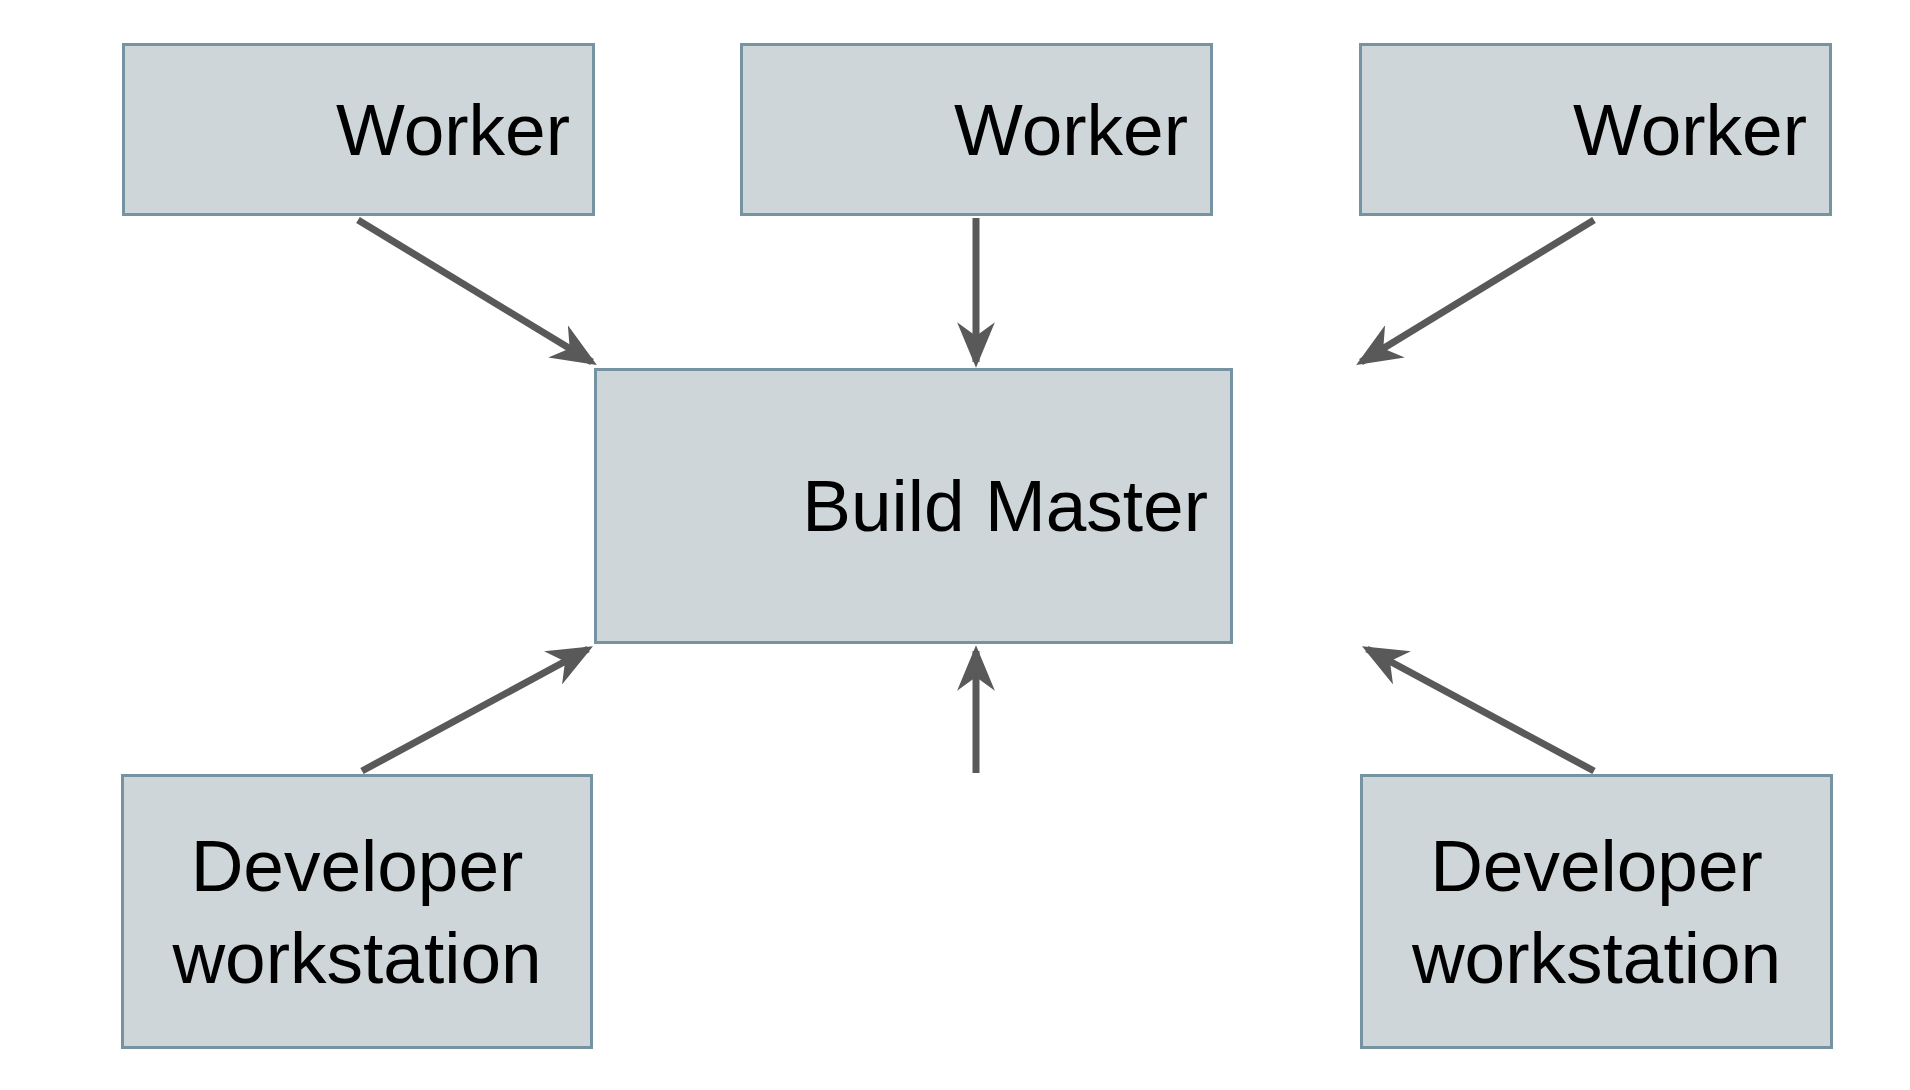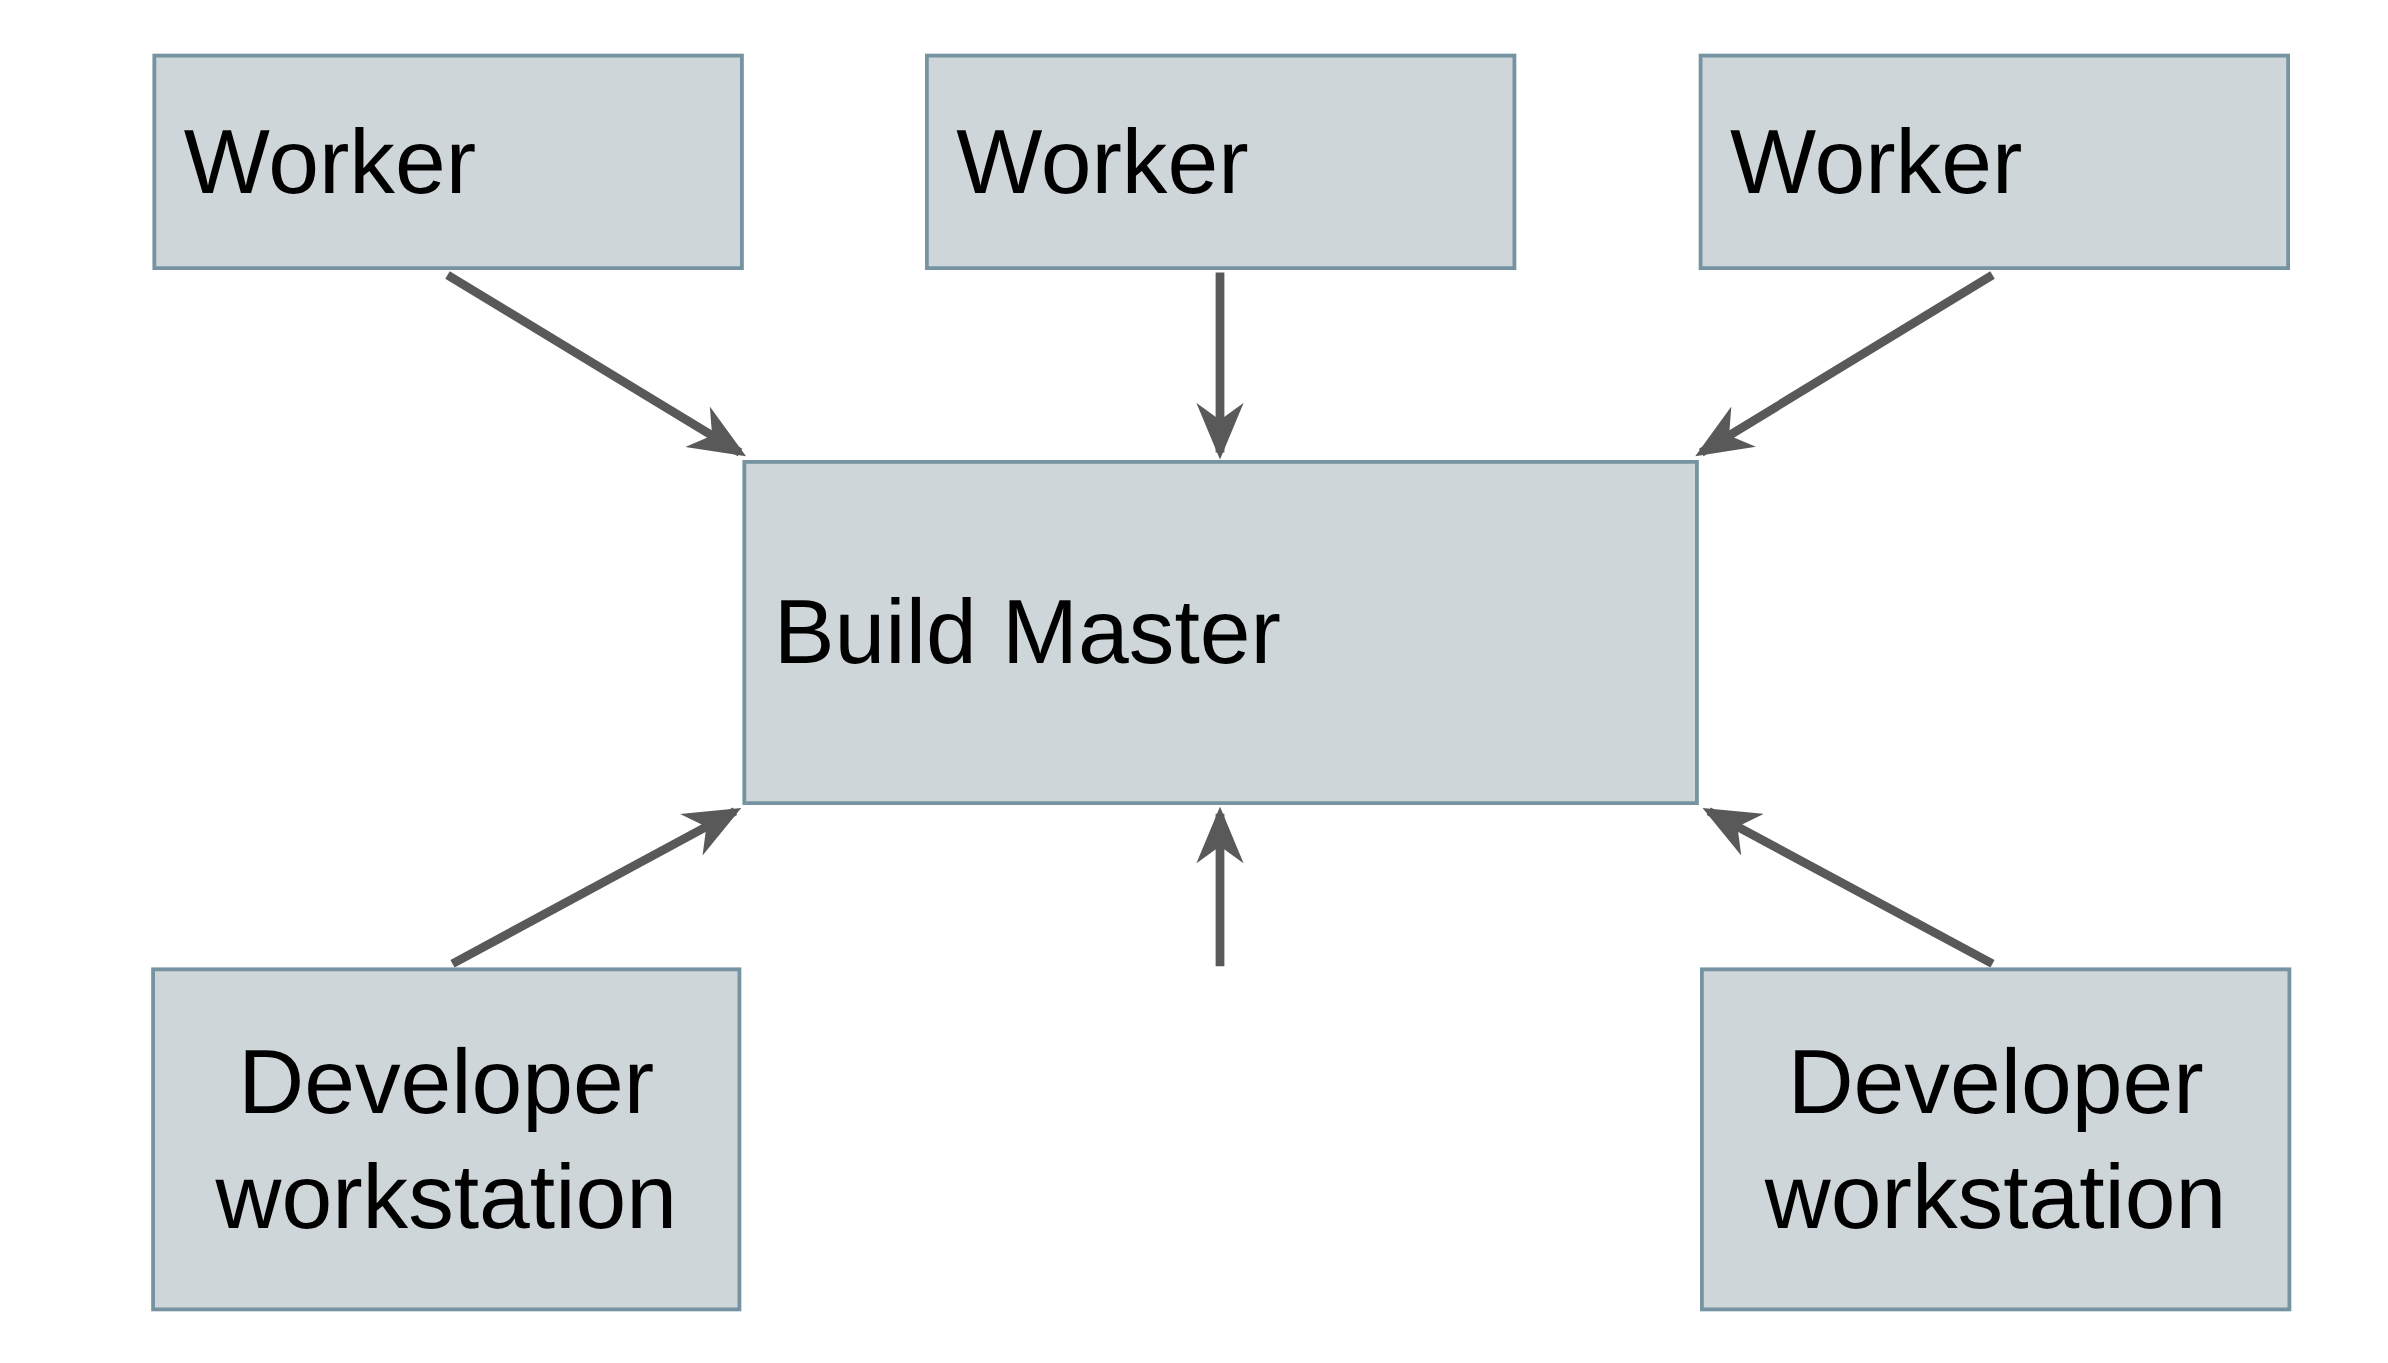--- a/index.html
+++ b/index.html
@@ -34,31 +34,31 @@
   .edges marker path{
     fill:var(--arrow);
   }
   .node{
     position:absolute;
     box-sizing:border-box;
     background:var(--node-fill);
     border:3px solid var(--node-border);
     display:flex;
     align-items:center;
-    justify-content:flex-start;
+    justify-content:flex-end;
     text-align:center;
     color:var(--text);
     font-size:73px;
     line-height:1.25;
     padding:18px 22px;
   }
   .node-worker-1{left:122px;top:43px;width:473px;height:173px;}
   .node-worker-2{left:740px;top:43px;width:473px;height:173px;}
   .node-worker-3{left:1359px;top:43px;width:473px;height:173px;}
-  .node-build-master{left:594px;top:368px;width:765px;height:276px;}
+  .node-build-master{left:594px;top:368px;width:639px;height:276px;}
   .node-dev-ws-1{left:121px;top:774px;width:472px;height:275px;}
   .node-ci-server{left:740px;top:774px;width:473px;height:275px;}
   .node-dev-ws-2{left:1360px;top:774px;width:473px;height:275px;}
 </style>
 </head>
 <body>
 
 <div class="canvas">
 
   <svg class="edges" viewBox="0 0 1910 1090" xmlns="http://www.w3.org/2000/svg">

